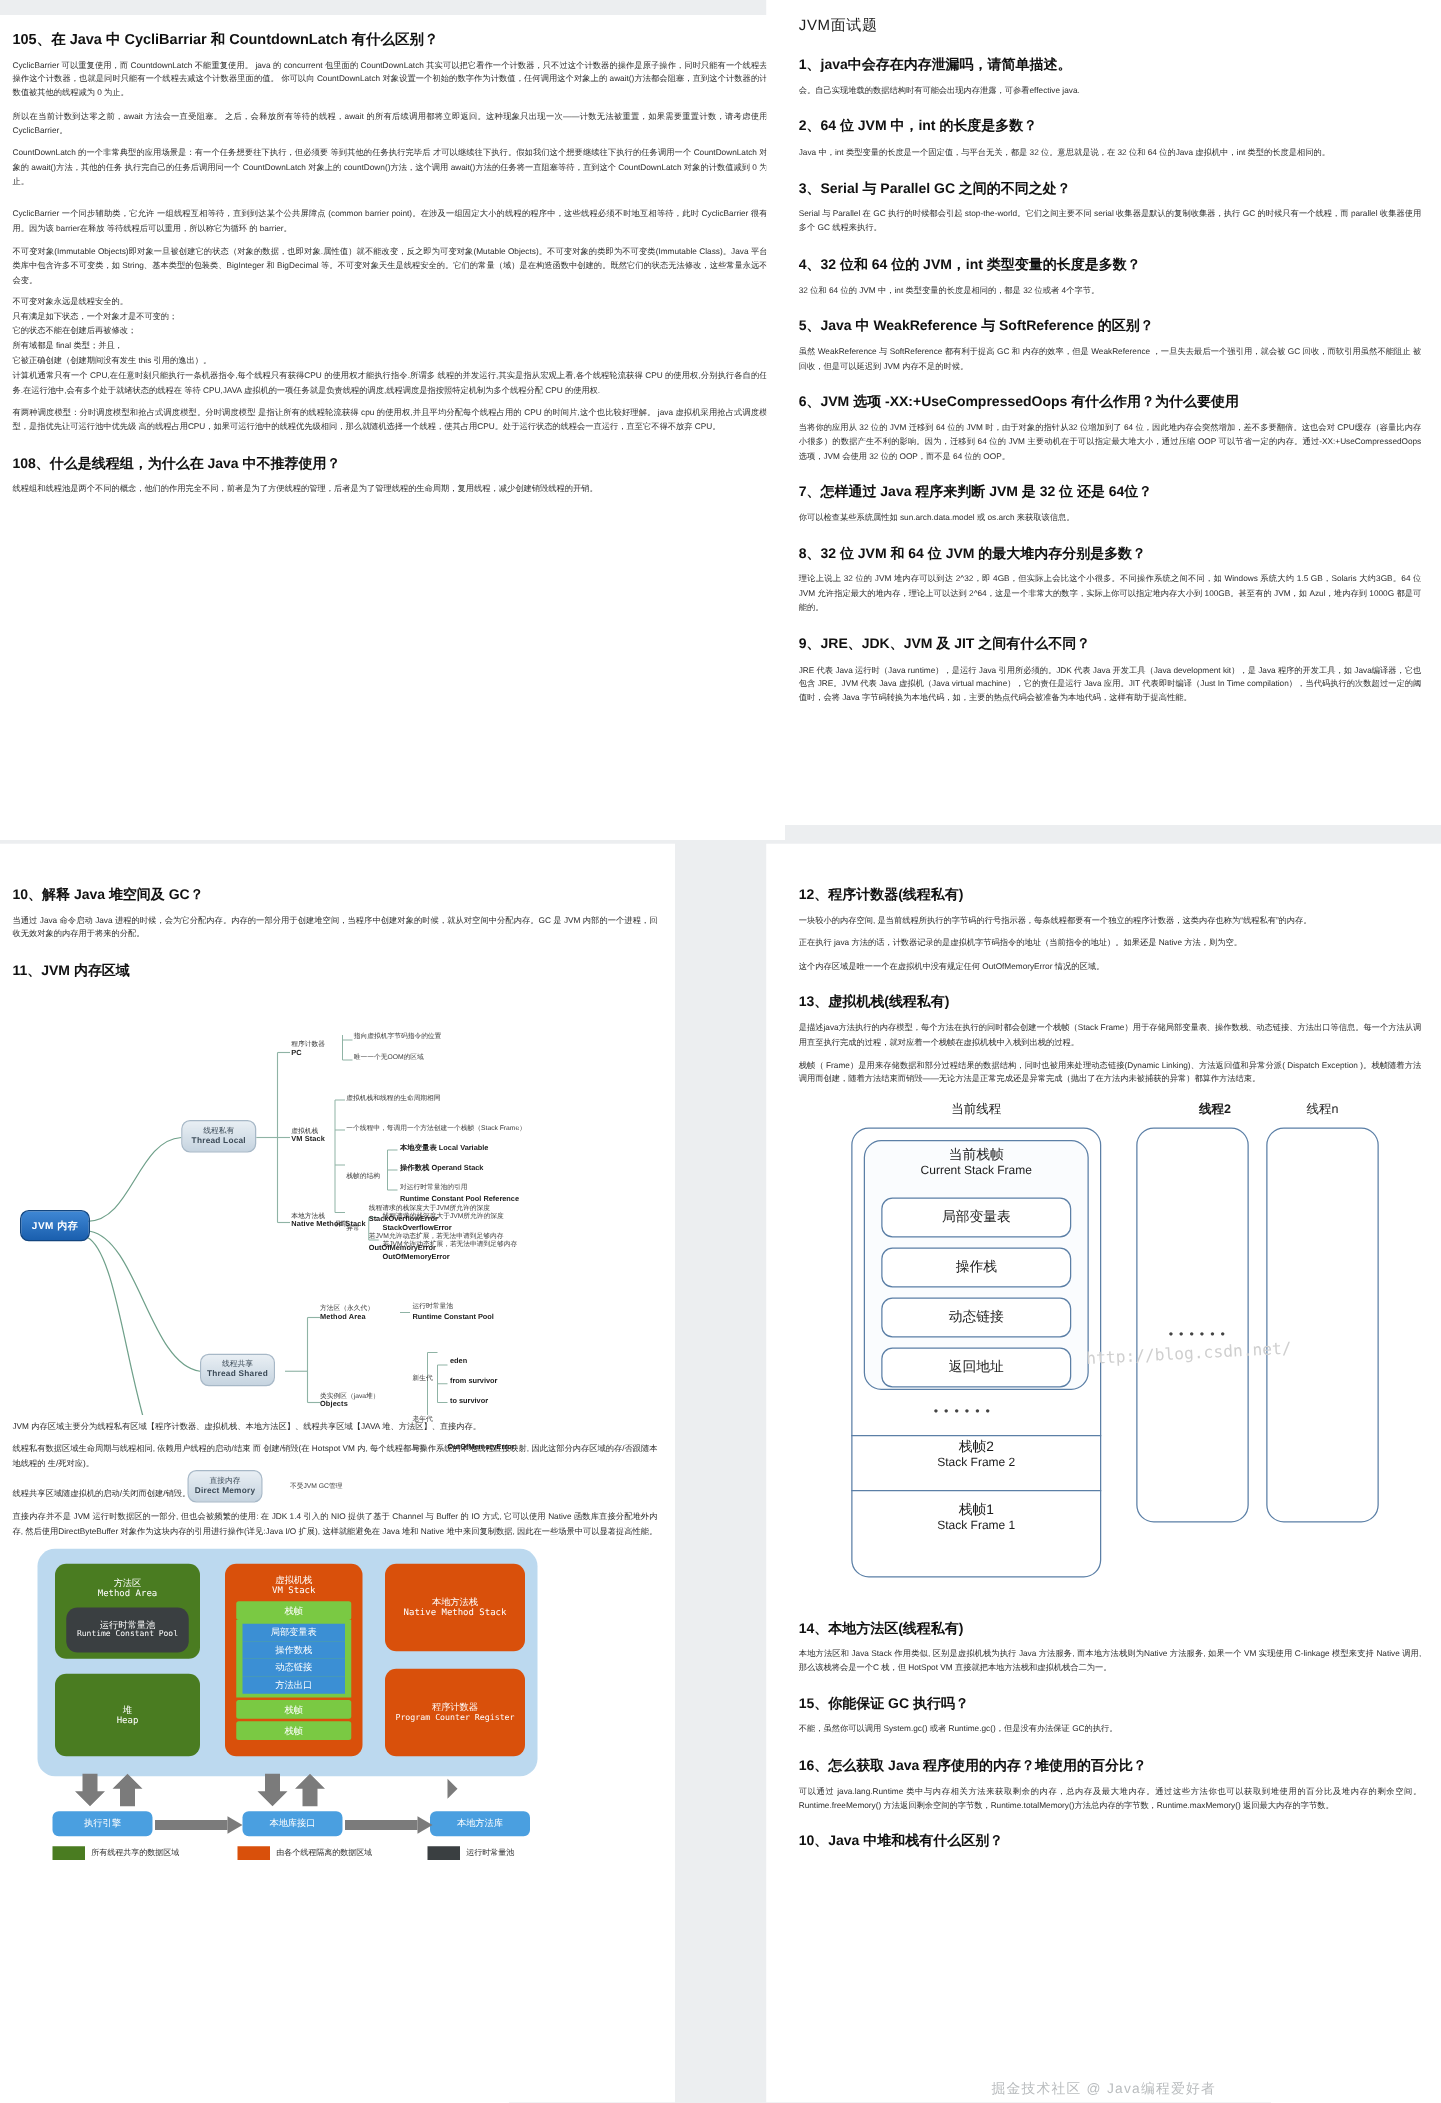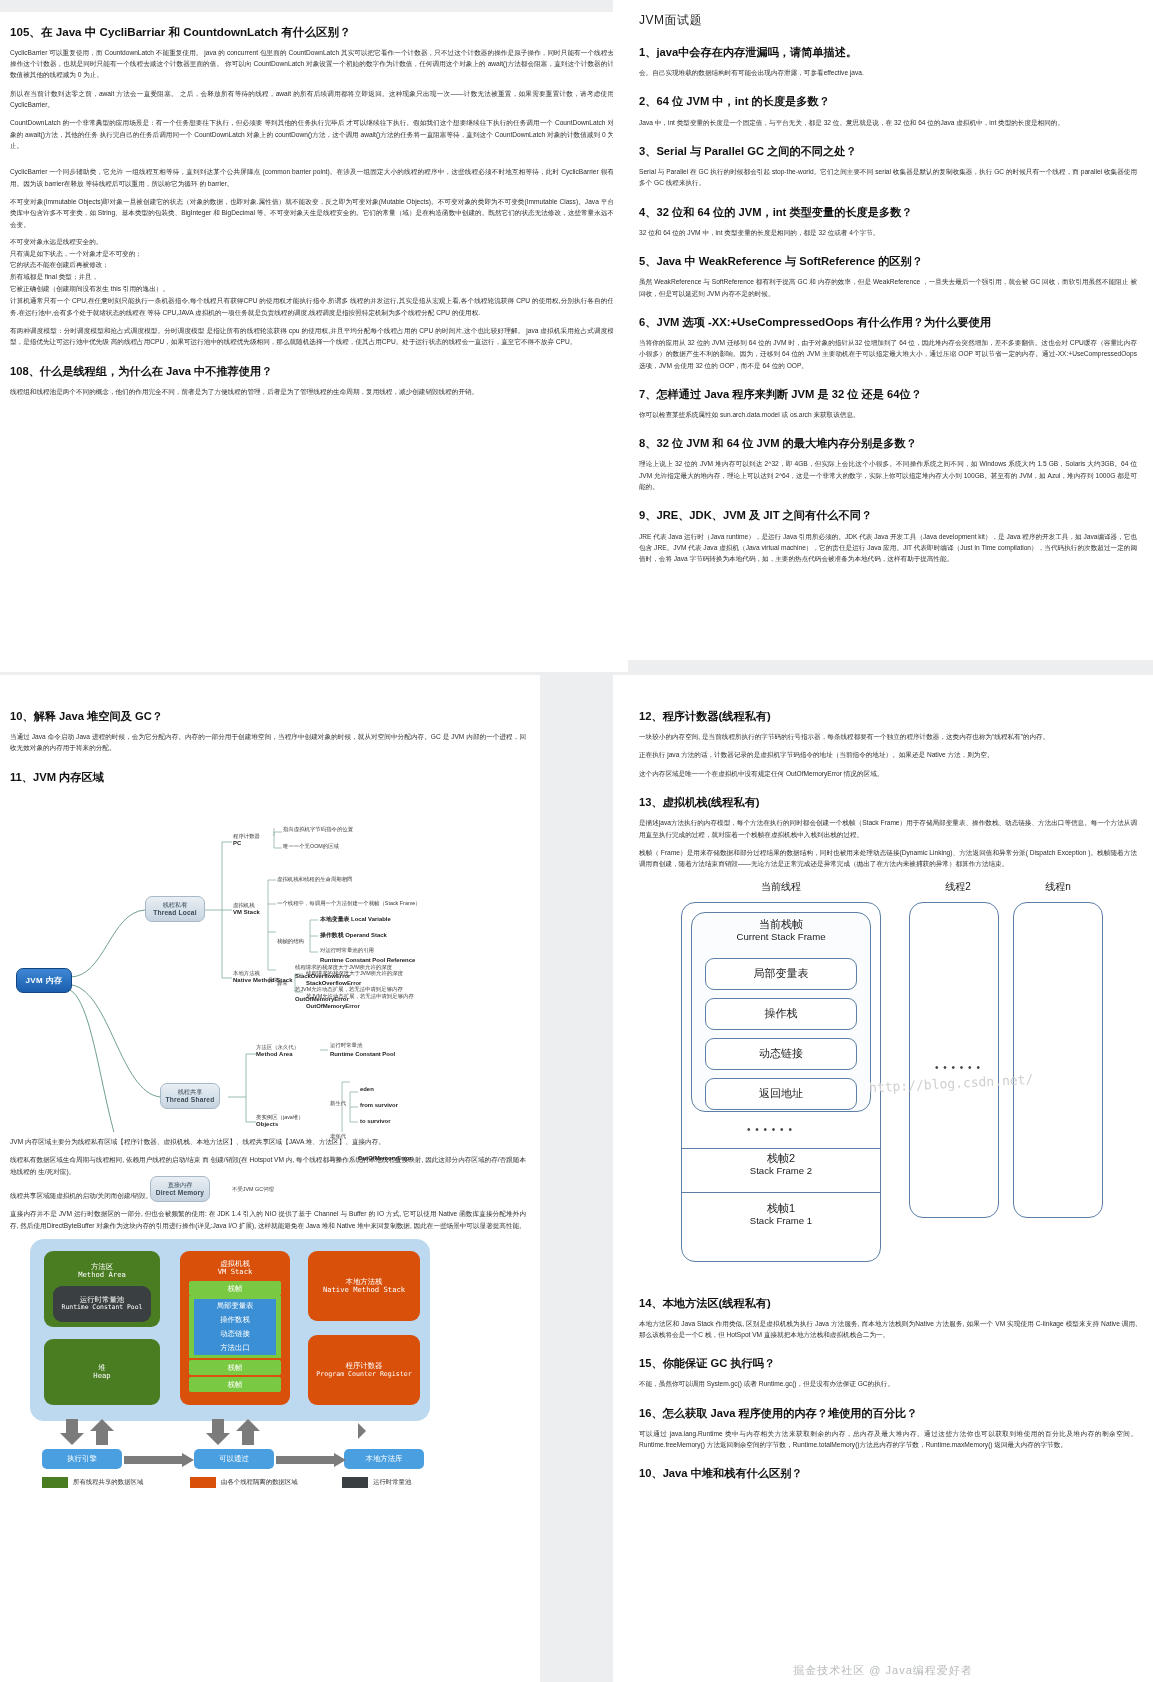--- a/index.html
+++ b/index.html
@@ -347,21 +347,21 @@
           <g fill="#7b7b7b">
             <polygon points="54,2 66,2 66,16 72,16 60,28 48,16 54,16"></polygon>
             <polygon points="84,28 96,28 96,14 102,14 90,2 78,14 84,14"></polygon>
             <polygon points="200,2 212,2 212,16 218,16 206,28 194,16 200,16"></polygon>
             <polygon points="230,28 242,28 242,14 248,14 236,2 224,14 230,14"></polygon>
             <polygon points="346,6 354,14 346,22"></polygon>
           </g>
         </svg>
 
         <div class="bd-bot" style="left:30px; top:210px; width:80px; height:20px;">执行引擎</div>
-        <div class="bd-bot" style="left:182px; top:210px; width:80px; height:20px;">可以通过</div>
+        <div class="bd-bot" style="left:182px; top:210px; width:80px; height:20px;">本地库接口</div>
         <div class="bd-bot" style="left:332px; top:210px; width:80px; height:20px;">本地方法库</div>
 
         <svg style="position:absolute;left:0;top:212px;" width="420" height="22">
           <g fill="#7b7b7b">
             <rect x="112" y="5" width="58" height="8"></rect>
               <polygon points="170,2 182,9 170,16"></polygon>
             <rect x="264" y="5" width="58" height="8"></rect>
               <polygon points="322,2 334,9 322,16"></polygon>
           </g>
         </svg>
@@ -391,21 +391,21 @@
       <p class="body">正在执行 java 方法的话，计数器记录的是虚拟机字节码指令的地址（当前指令的地址）。如果还是 Native 方法，则为空。</p>
       <p class="body">这个内存区域是唯一一个在虚拟机中没有规定任何 OutOfMemoryError 情况的区域。</p>
 
       <h2 class="q">13、虚拟机栈(线程私有)</h2>
       <p class="body">是描述java方法执行的内存模型，每个方法在执行的同时都会创建一个栈帧（Stack Frame）用于存储局部变量表、操作数栈、动态链接、方法出口等信息。每一个方法从调用直至执行完成的过程，就对应着一个栈帧在虚拟机栈中入栈到出栈的过程。</p>
       <p class="body">栈帧（ Frame）是用来存储数据和部分过程结果的数据结构，同时也被用来处理动态链接(Dynamic Linking)、方法返回值和异常分派( Dispatch Exception )。栈帧随着方法调用而创建，随着方法结束而销毁——无论方法是正常完成还是异常完成（抛出了在方法内未被捕获的异常）都算作方法结束。</p>
 
       <div class="stackdiag">
 
         <div class="sd-title" style="left:34px; top:0; width:200px;">当前线程</div>
-        <div class="sd-title" style="left:266px; top:0; width:90px;">线程2</div>
+        <div class="sd-title" style="left:280px; top:0; width:90px;font-weight:bold;">线程2</div>
         <div class="sd-title" style="left:366px; top:0; width:90px;">线程n</div>
 
         <div class="sd-outer" style="left:34px; top:22px; width:200px; height:360px;"></div>
         <div class="sd-outer" style="left:262px; top:22px; width:90px; height:316px;"></div>
         <div class="sd-outer" style="left:366px; top:22px; width:90px; height:316px;"></div>
 
         <div class="sd-outer" style="left:44px; top:32px; width:180px; height:200px; background:#fafcfe;"></div>
         <div class="sd-two" style="left:44px; top:38px; width:180px;">
           <span class="a">当前栈帧</span>
           <span class="b">Current Stack Frame</span>

